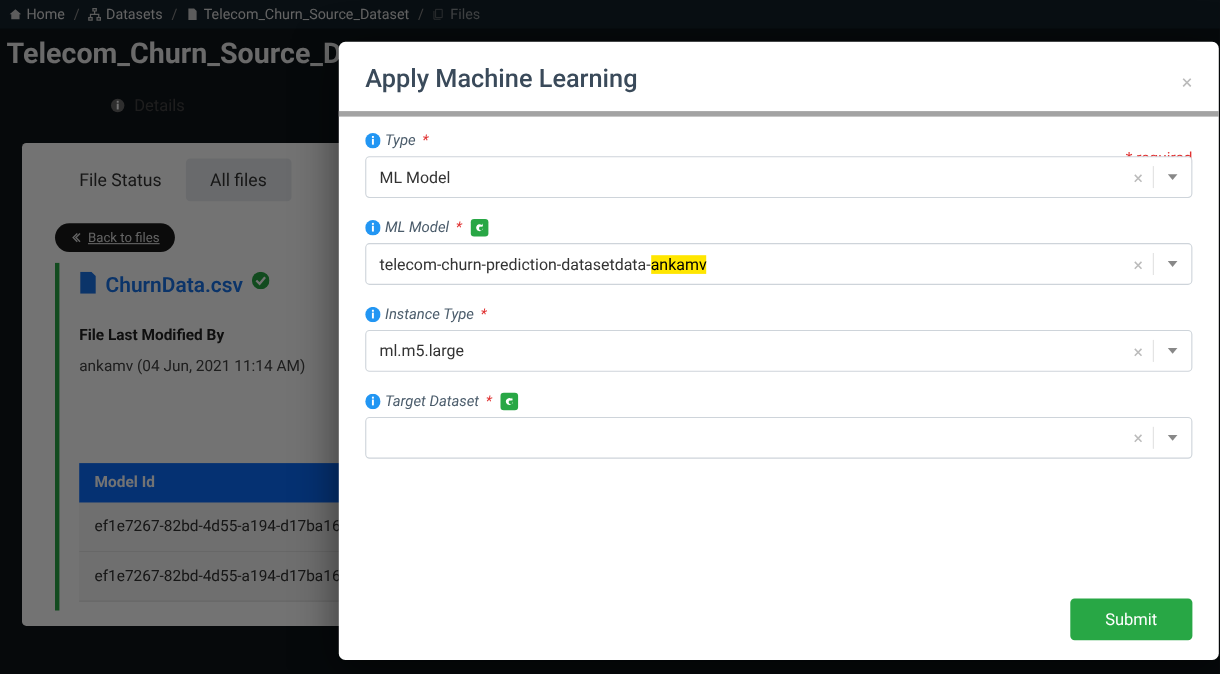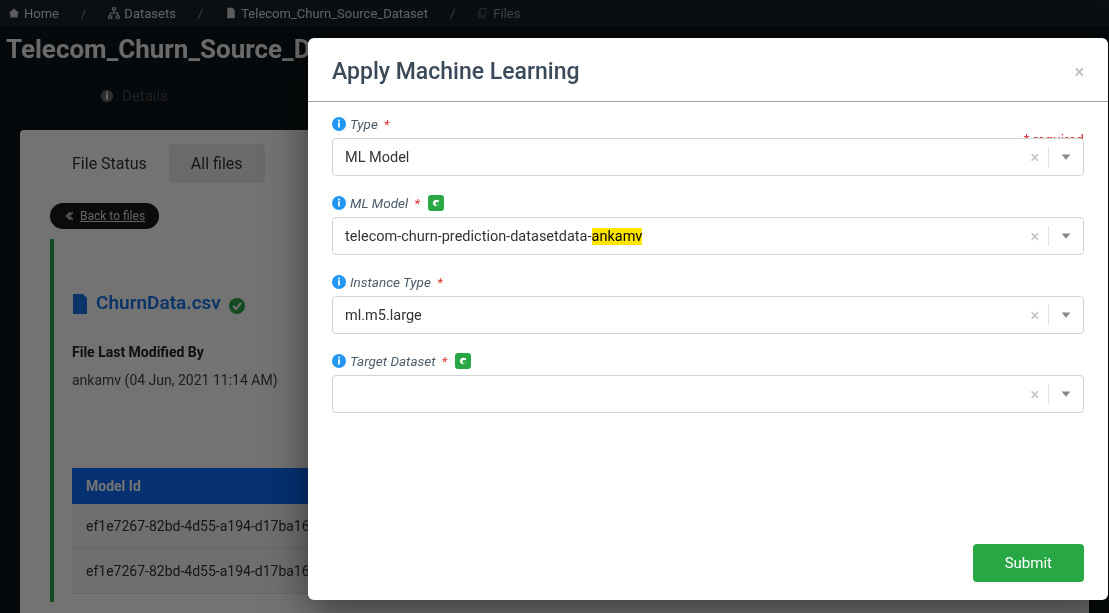--- a/index.html
+++ b/index.html
@@ -1,47 +1,47 @@
 <!DOCTYPE html>
 <html><head>
 <meta charset="utf-8">
 <style>
   * { box-sizing: border-box; margin: 0; padding: 0; font-family: -apple-system, BlinkMacSystemFont, "Segoe UI", Roboto, Arial, sans-serif; }
   html, body { width: 1109px; height: 613px; overflow: hidden; background: #0f1419; color: #ccc; }
 
-  .topbar { height: 26px; display: flex; align-items: center; gap: 20px; padding: 0 8px; font-size: 13px; color: #ddd; background: #15222b; }
+  .topbar { height: 26px; display: flex; align-items: center; gap: 6px; padding: 0 8px; font-size: 13px; color: #ddd; background: #15222b; }
   .topbar .crumb { display: inline-flex; align-items: center; gap: 4px; }
   .topbar .sep { color: #888; margin: 0 2px; }
   .topbar svg { width: 12px; height: 12px; fill: #ccc; }
 
   .page-title { padding: 8px 10px 14px 6px; font-size: 26px; font-weight: 700; color: #eaeaea; }
 
   .tabs { display: flex; gap: 60px; padding: 0 100px; height: 36px; align-items: center; }
   .tab { font-size: 15px; color: #444; display: inline-flex; gap: 8px; align-items: center; }
   .tab svg { width: 14px; height: 14px; fill: #666; }
 
   .content { padding: 16px 20px; }
   .card { background: #fff; border-radius: 4px; padding: 14px 30px; color: #222; }
   .sub-tabs { display: flex; gap: 0; margin-bottom: 20px; }
   .sub-tab { padding: 10px 22px; font-size: 16px; color: #333; border-radius: 4px; }
   .sub-tab.active { background: #e9ecef; }
   .back-pill { background: #1a1a1a; color: #ddd; font-size: 12px; border-radius: 14px; padding: 6px 14px; display: inline-flex; align-items: center; gap: 6px; text-decoration: underline; }
   .file-panel { border-left: 4px solid #28a745; padding: 8px 18px; margin-top: 10px; }
-  .file-name { color: #1a73e8; font-size: 19px; font-weight: 600; display: inline-flex; align-items: flex-end; gap: 8px; margin-top: 44px; }
+  .file-name { color: #1a73e8; font-size: 19px; font-weight: 600; display: inline-flex; align-items: flex-start; gap: 8px; }
   .file-name svg.doc { width: 16px; height: 20px; fill: #1a73e8; }
   .file-name svg.chk { width: 16px; height: 16px; fill: #28a745; }
   .meta-h { font-weight: 700; font-size: 14px; margin-top: 26px; margin-bottom: 12px; color: #222; }
   .meta-v { font-size: 14px; color: #444; }
   .tbl-h { background: #0d6efd; color: #fff; font-weight: 700; padding: 10px 14px; font-size: 14px; margin-top: 80px; }
   .tbl-r { background: #f5f5f5; padding: 14px 14px; font-size: 14px; color: #333; border-bottom: 1px solid #e3e3e3; }
 
   
   .overlay { position: absolute; inset: 0; background: rgba(0,0,0,.55); }
   .modal { position: absolute; left: 308px; top: 38px; width: 800px; height: 562px; background: #fff; border-radius: 6px; box-shadow: 0 10px 40px rgba(0,0,0,.5); display: flex; flex-direction: column; }
-  .m-head { padding: 20px 24px 16px; border-bottom: 1px solid #a3a3a3; display: flex; justify-content: space-between; align-items: center; }
+  .m-head { padding: 20px 24px 16px; border-bottom: 5px solid #a3a3a3; display: flex; justify-content: space-between; align-items: flex-end; }
   .m-title { font-size: 23px; color: #3a4a5a; font-weight: 500; }
   .m-close { font-size: 18px; color: #bbb; cursor: pointer; line-height: 1; }
   .m-body { padding: 14px 24px; flex: 1; position: relative; }
   .req-note { position: absolute; right: 24px; top: 30px; color: #e03131; font-size: 14px; }
   .field { margin-bottom: 19px; }
   .f-label { font-size: 13.5px; color: #4b5c6b; display: flex; align-items: center; gap: 4px; margin-bottom: 6px; font-style: italic; }
   .info-i { width: 14px; height: 14px; fill: #2296f3; flex-shrink: 0; }
   .ast { color: #e03131; margin-left: 2px; }
   .refresh-badge { background: #28a745; border-radius: 3px; width: 16px; height: 16px; display: inline-flex; align-items: center; justify-content: center; margin-left: 4px; }
   .refresh-badge svg { width: 10px; height: 10px; fill: #fff; }

